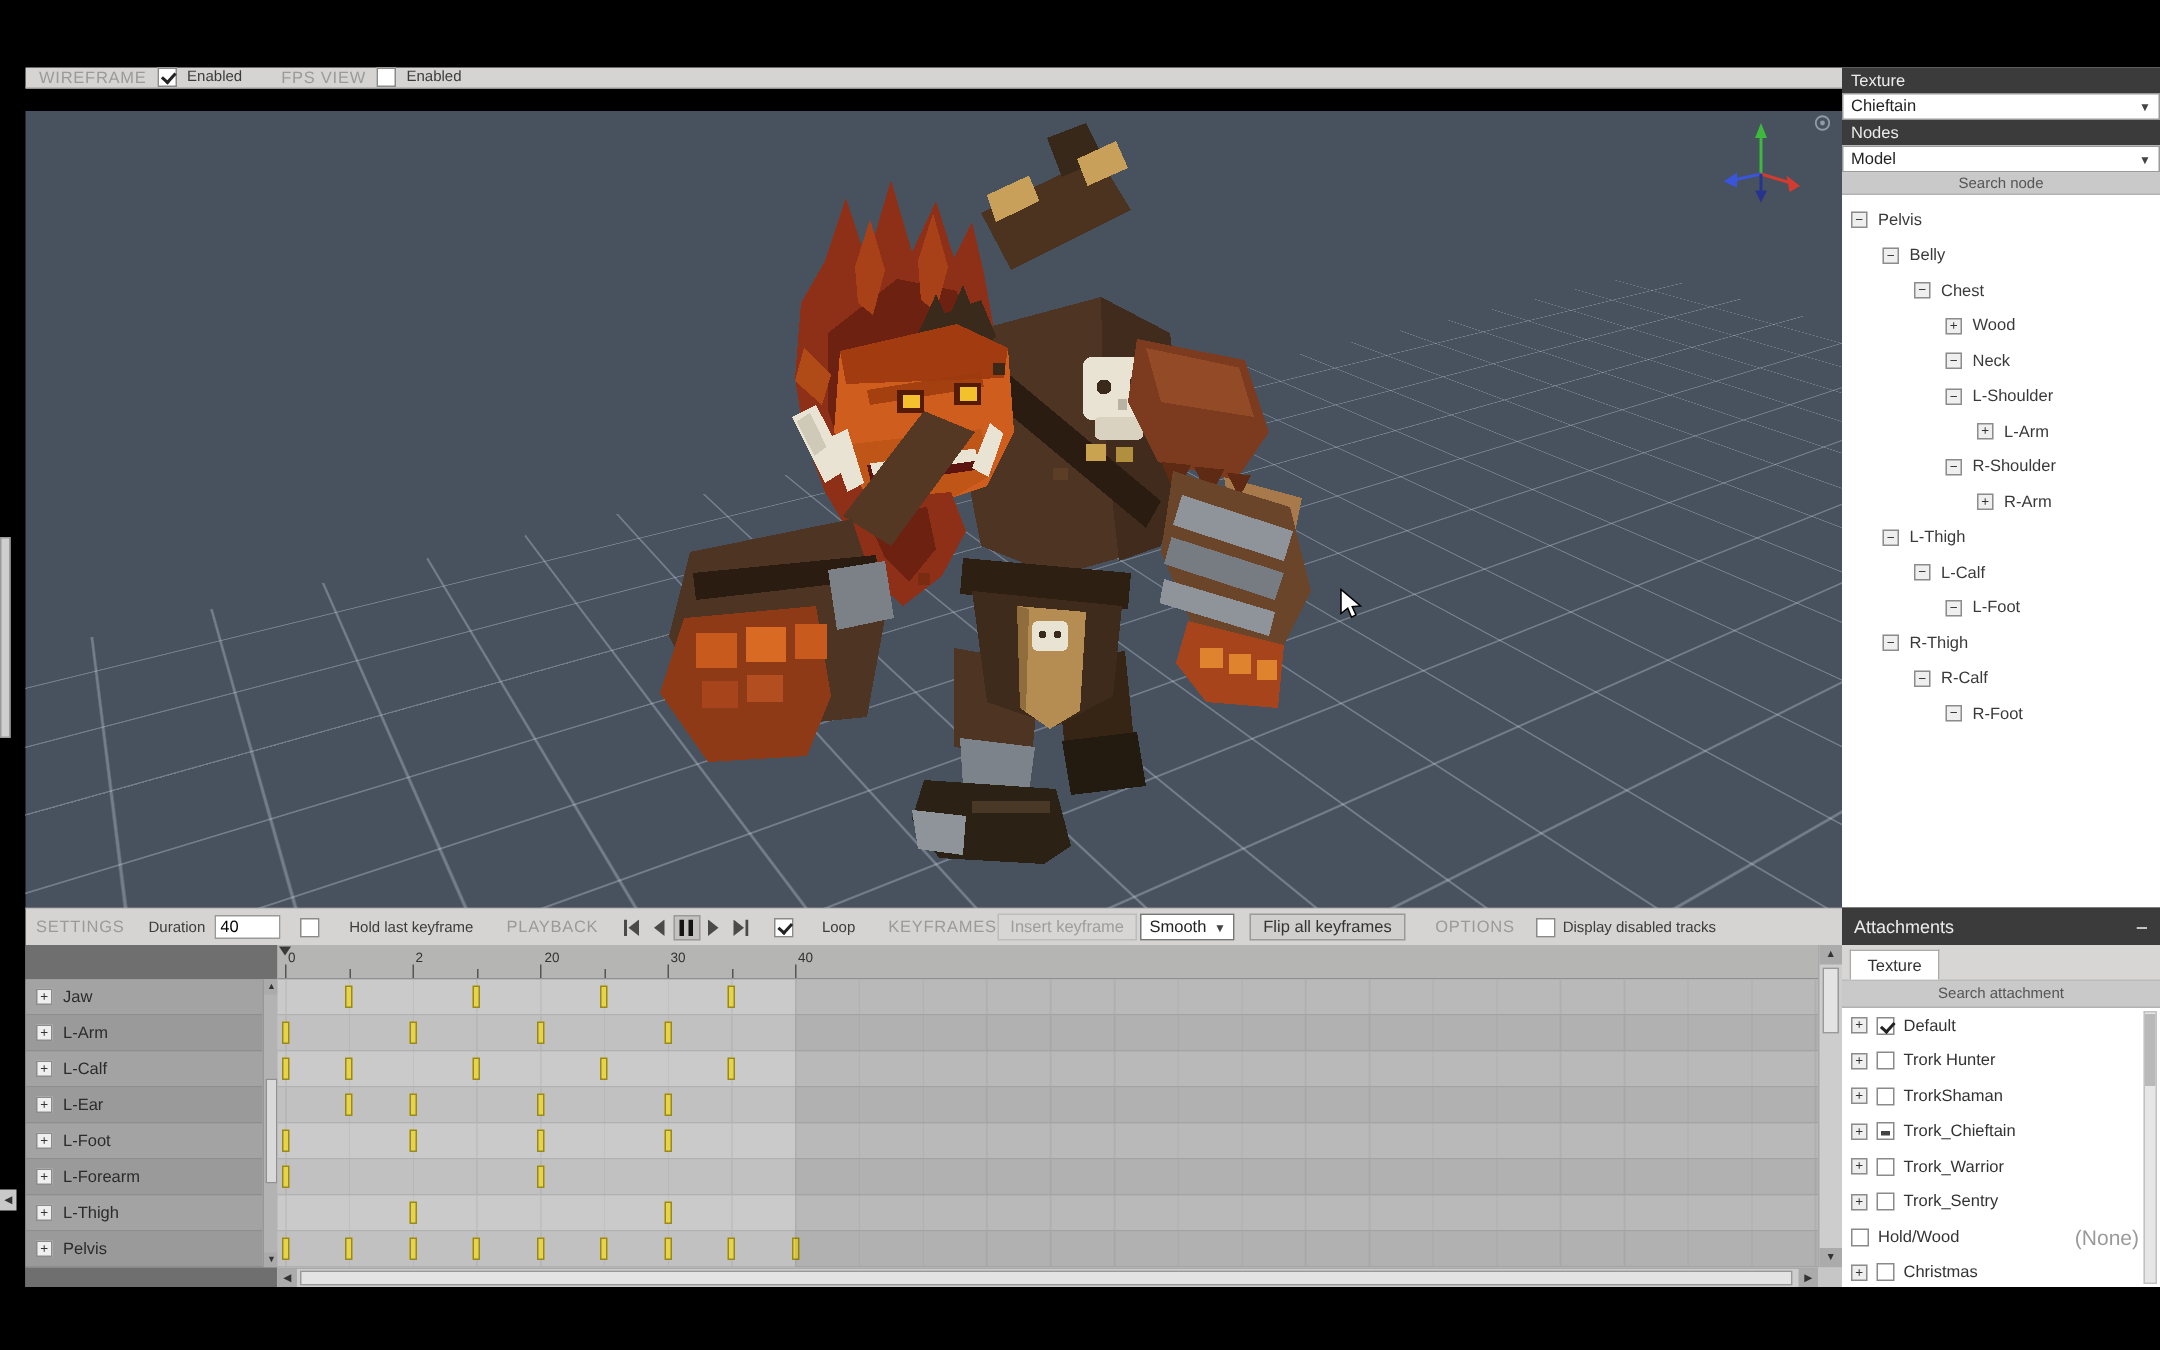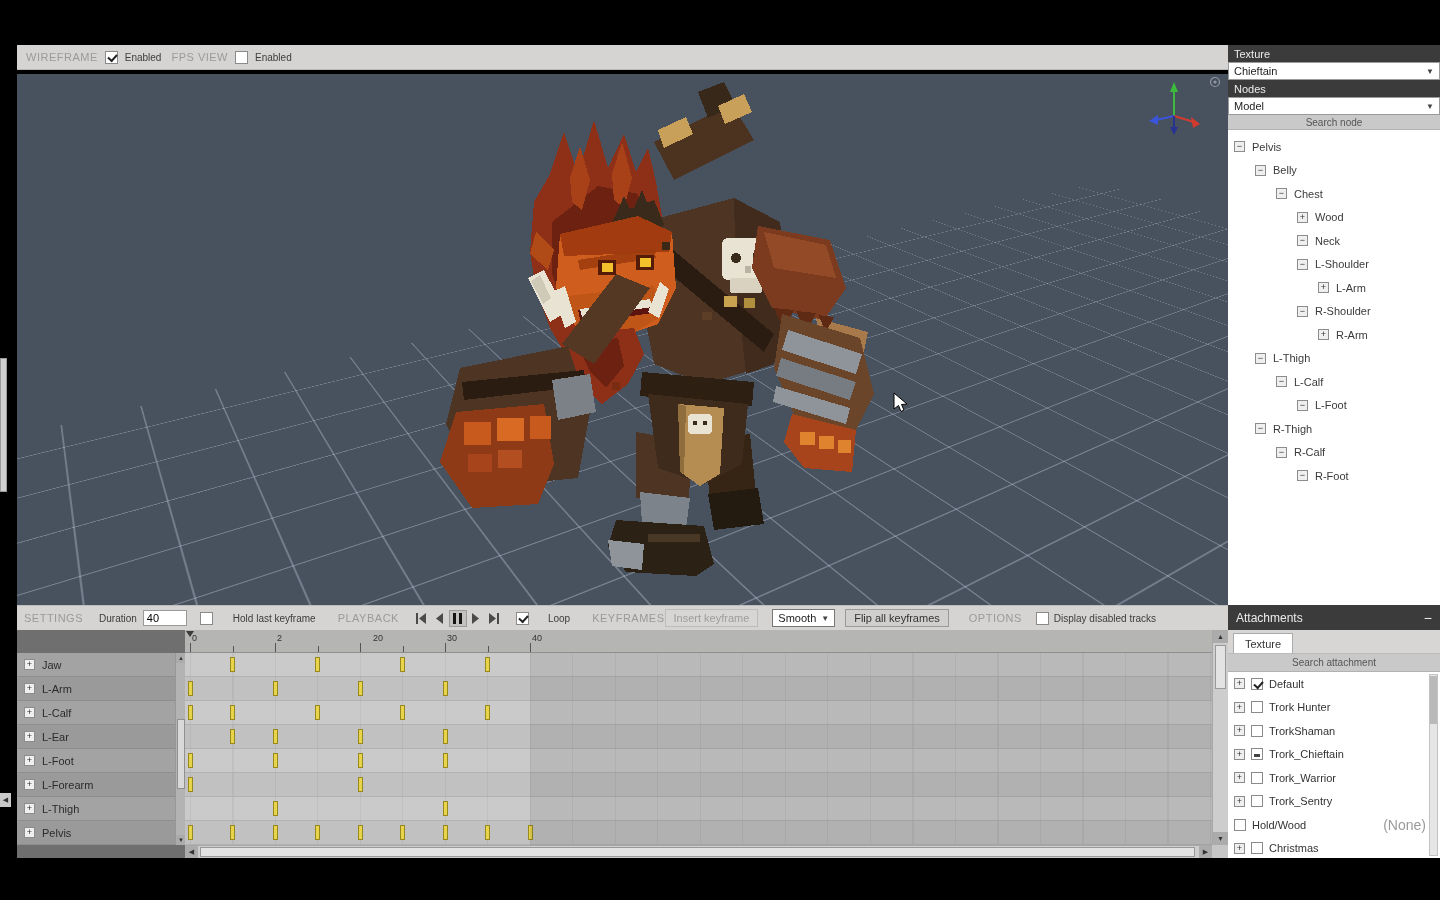--- a/index.html
+++ b/index.html
@@ -1,20 +1,20 @@
 <!DOCTYPE html>
 <html style="--viewport-bg: #48515e; --keyframe: #e8d44b; --header-bg: #3b3b3b;"><head>
 <meta charset="utf-8">
 <style>
 *{box-sizing:border-box;margin:0;padding:0}
 html,body{width:1440px;height:900px;background:#000;font-family:"Liberation Sans",sans-serif;overflow:hidden}
 #app{position:absolute;inset:0;width:1440px;height:900px}
 
 
-.top-toolbar{position:absolute;left:17px;top:45px;width:1211px;height:25px;background:#d5d4d2;border-bottom:1px solid #b9b8b6;display:flex;align-items:center;gap:7px;padding-left:9px;font-size:11px;color:#3c3c3c}
+.top-toolbar{position:absolute;left:17px;top:45px;width:1211px;height:14px;background:#d5d4d2;border-bottom:1px solid #b9b8b6;display:flex;align-items:center;gap:7px;padding-left:9px;font-size:11px;color:#3c3c3c}
 .sec-label{color:#9a9a9a;letter-spacing:.5px;font-size:11px}
 .tb-text{color:#3c3c3c;font-size:10px}
 .cb{position:relative;display:inline-block;width:13px;height:13px;background:#fff;border:1px solid #8a8a8a;flex:none}
 .cb.checked::after{content:"";position:absolute;left:2px;top:2px;width:7px;height:4px;border-left:2px solid #222;border-bottom:2px solid #222;transform:rotate(-48deg)}
 .cb.partial::after{content:"";position:absolute;left:2px;top:5px;right:2px;height:3px;background:#444}
 
 
 .viewport{position:absolute;left:17px;top:74px;width:1211px;height:531px;background:var(--viewport-bg,#48515e);overflow:hidden;perspective:1000px;perspective-origin:50% 22%}
 .grid-floor{position:absolute;left:50%;top:97%;width:3400px;height:1300px;
  background-image:repeating-linear-gradient(0deg,rgba(205,216,232,.32) 0 2px,transparent 2px 95px),repeating-linear-gradient(90deg,rgba(205,216,232,.32) 0 2px,transparent 2px 95px);
@@ -98,21 +98,21 @@
 </style>
 </head>
 <body>
 
 <div id="app">
 
   <div class="top-toolbar">
     <span class="sec-label">WIREFRAME</span>
     <span class="cb checked"></span>
     <span class="tb-text">Enabled</span>
-    <span class="sec-label" style="margin-left:3px">FPS VIEW</span>
+    <span class="sec-label" style="margin-left:19px">FPS VIEW</span>
     <span class="cb"></span>
     <span class="tb-text">Enabled</span>
   </div>
 
   <div class="viewport">
     <div class="grid-floor"></div>
 
     <svg class="character" width="510" height="500" viewBox="0 0 510 500" shape-rendering="crispEdges">
       <g>
         <polygon points="252,60 330,22 352,58 272,98" fill="#4c3320"></polygon>
@@ -348,21 +348,21 @@
     <span class="pbtn">
       <svg width="11" height="11" viewBox="0 0 11 11">
           <polygon points="1,0 1,11 8,5.5" fill="#4a4a4a"></polygon>
           <rect x="9" y="0" width="2" height="11" fill="#4a4a4a"></rect>
         </svg>
     </span>
     <span class="cb checked" style="margin-left:13px"></span>
     <span class="tb-text" style="margin-left:19px">Loop</span>
     <span class="sec-label" style="margin-left:22px">KEYFRAMES</span>
     <span class="btn disabled" style="margin-left:0">Insert keyframe</span>
-    <span class="mini-select" style="margin-left:14px">
+    <span class="mini-select" style="margin-left:2px">
       <span>Smooth</span>
       <span class="caret">▼</span>
     </span>
     <span class="btn" style="margin-left:10px">Flip all keyframes</span>
     <span class="sec-label" style="margin-left:20px">OPTIONS</span>
     <span class="cb" style="margin-left:14px"></span>
     <span class="tb-text" style="margin-left:5px">Display disabled tracks</span>
   </div>
 
   <div class="timeline">
@@ -373,21 +373,21 @@
         <div class="tick" style="left: 47.5px;"></div>
         <div class="tick" style="left: 90px; height: 9px;"></div>
         <div class="tick" style="left: 132.5px;"></div>
         <div class="tick" style="left: 175px; height: 9px;"></div>
         <div class="tick" style="left: 217.5px;"></div>
         <div class="tick" style="left: 260px; height: 9px;"></div>
         <div class="tick" style="left: 302.5px;"></div>
         <div class="tick" style="left: 345px; height: 9px;"></div>
         <div class="tick-label" style="left: 7px;">0</div>
         <div class="tick-label" style="left: 92px;">2</div>
-        <div class="tick-label" style="left: 188px;">20</div>
+        <div class="tick-label" style="left: 178px;">20</div>
         <div class="tick-label" style="left: 262px;">30</div>
         <div class="tick-label" style="left: 347px;">40</div>
       </div>
     <div class="tl-names">
         <div class="name-row">
           <span class="expander">+</span>
           <span class="track-label">Jaw</span>
         </div>
         <div class="name-row alt">
           <span class="expander">+</span>

